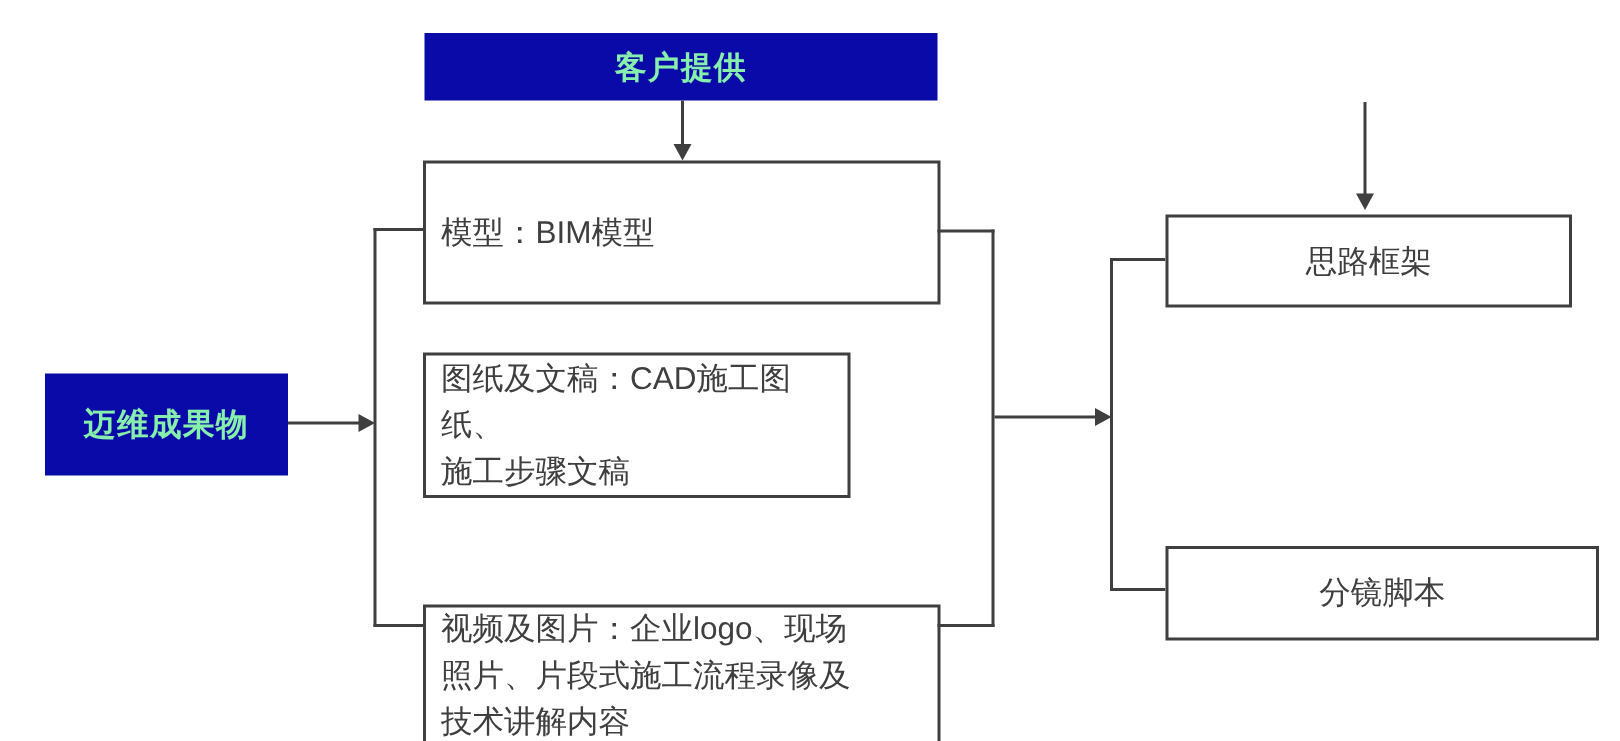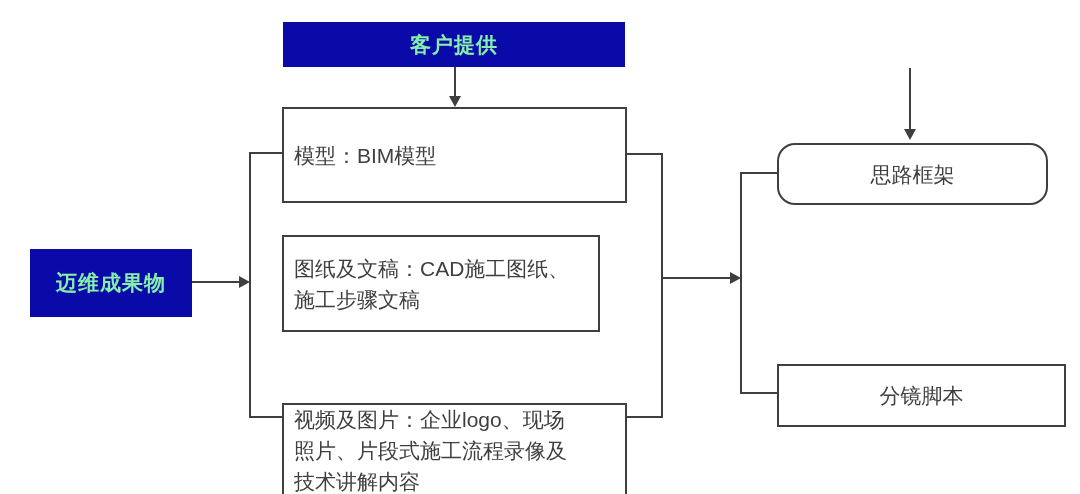--- a/index.html
+++ b/index.html
@@ -55,41 +55,41 @@
   <div class="line" style="left:192px; top:281px; width:48px; height:2px;"></div>
   <div class="arrowhead-right" style="left:239px; top:276px;"></div>
 
   <div class="line" style="left:249px; top:152px; width:2px; height:266px;"></div>
   <div class="line" style="left:249px; top:152px; width:34px; height:2px;"></div>
   <div class="line" style="left:249px; top:416px; width:34px; height:2px;"></div>
 
   <div class="node align-left" style="left:282px; top:107px; width:345px; height:96px;">
     <span class="node-label">模型：BIM模型</span>
   </div>
-  <div class="node align-left" style="left:282px; top:235px; width:318px; height:97px;">
+  <div class="node align-left" style="left:282px; top:235px; width:285px; height:97px;">
     <span class="node-label">图纸及文稿：CAD施工图纸、
 施工步骤文稿</span>
   </div>
   <div class="node align-left" style="left:282px; top:370px; width:345px; height:95px;margin-top:33px;">
     <span class="node-label">视频及图片：企业logo、现场
 照片、片段式施工流程录像及
 技术讲解内容</span>
   </div>
 
   <div class="line" style="left:661px; top:153px; width:2px; height:265px;"></div>
   <div class="line" style="left:625px; top:153px; width:38px; height:2px;"></div>
   <div class="line" style="left:625px; top:416px; width:38px; height:2px;"></div>
 
   <div class="line" style="left:663px; top:277px; width:68px; height:2px;"></div>
   <div class="arrowhead-right" style="left:730px; top:272px;"></div>
 
   <div class="line" style="left:740px; top:172px; width:2px; height:222px;"></div>
   <div class="line" style="left:740px; top:172px; width:37px; height:2px;"></div>
   <div class="line" style="left:740px; top:392px; width:37px; height:2px;"></div>
 
-  <div class="node align-center" style="left:777px; top:143px; width:271px; height:62px;border-radius:18px;">
+  <div class="node align-center" style="left:777px; top:143px; width:271px; height:62px;">
     <span class="node-label">思路框架</span>
   </div>
   <div class="node align-center" style="left:777px; top:364px; width:289px; height:63px;">
     <span class="node-label">分镜脚本</span>
   </div>
 
 </div>
 
 </body></html>

